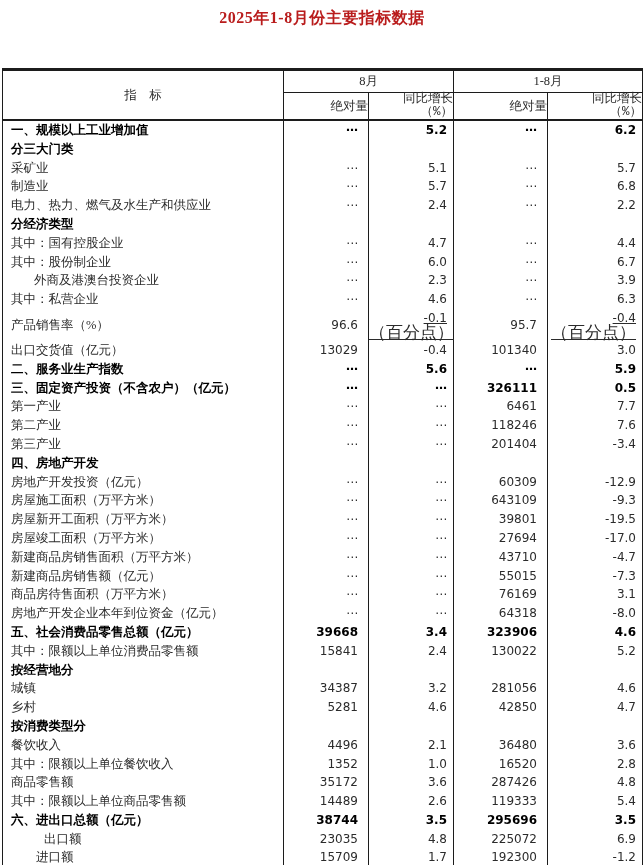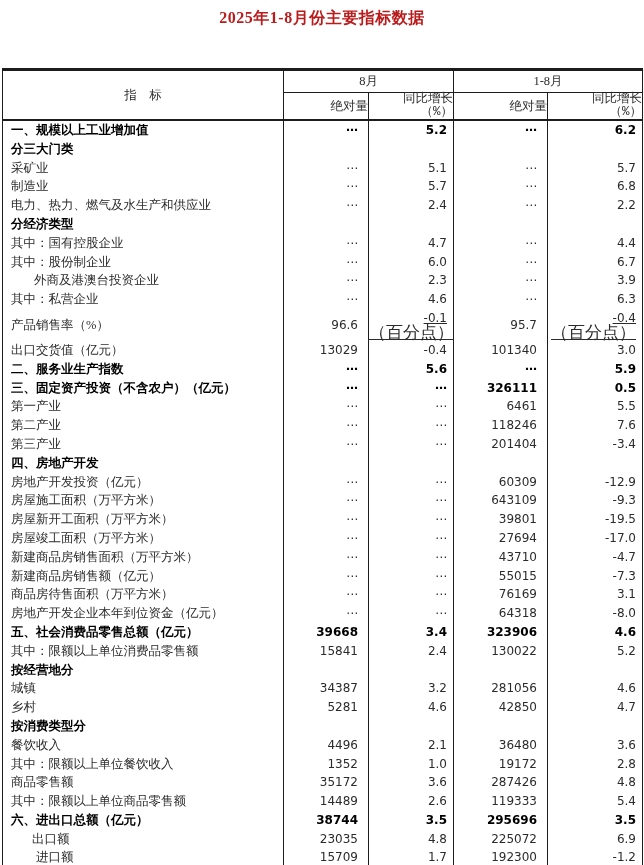--- a/index.html
+++ b/index.html
@@ -175,21 +175,21 @@
         <td class="num abs"><span class="val">⋯</span></td>
         <td class="num gr"><span class="val">⋯</span></td>
         <td class="num abs"><span class="val">326111</span></td>
         <td class="num gr"><span class="val">0.5</span></td>
       </tr>
       <tr>
         <td class="ind">第一产业</td>
         <td class="num abs"><span class="val">⋯</span></td>
         <td class="num gr"><span class="val">⋯</span></td>
         <td class="num abs"><span class="val">6461</span></td>
-        <td class="num gr"><span class="val">5.5</span></td>
+        <td class="num gr"><span class="val">7.7</span></td>
       </tr>
       <tr>
         <td class="ind">第二产业</td>
         <td class="num abs"><span class="val">⋯</span></td>
         <td class="num gr"><span class="val">⋯</span></td>
         <td class="num abs"><span class="val">118246</span></td>
         <td class="num gr"><span class="val">7.6</span></td>
       </tr>
       <tr>
         <td class="ind">第三产业</td>
@@ -307,21 +307,21 @@
         <td class="ind">餐饮收入</td>
         <td class="num abs"><span class="val">4496</span></td>
         <td class="num gr"><span class="val">2.1</span></td>
         <td class="num abs"><span class="val">36480</span></td>
         <td class="num gr"><span class="val">3.6</span></td>
       </tr>
       <tr>
         <td class="ind">其中：限额以上单位餐饮收入</td>
         <td class="num abs"><span class="val">1352</span></td>
         <td class="num gr"><span class="val">1.0</span></td>
-        <td class="num abs"><span class="val">19172</span></td>
+        <td class="num abs"><span class="val">16520</span></td>
         <td class="num gr"><span class="val">2.8</span></td>
       </tr>
       <tr>
         <td class="ind">商品零售额</td>
         <td class="num abs"><span class="val">35172</span></td>
         <td class="num gr"><span class="val">3.6</span></td>
         <td class="num abs"><span class="val">287426</span></td>
         <td class="num gr"><span class="val">4.8</span></td>
       </tr>
       <tr>
@@ -332,21 +332,21 @@
         <td class="num gr"><span class="val">5.4</span></td>
       </tr>
       <tr class="bold">
         <td class="ind">六、进出口总额（亿元）</td>
         <td class="num abs"><span class="val">38744</span></td>
         <td class="num gr"><span class="val">3.5</span></td>
         <td class="num abs"><span class="val">295696</span></td>
         <td class="num gr"><span class="val">3.5</span></td>
       </tr>
       <tr>
-        <td class="ind" style="padding-left: 29px;">出口额</td>
+        <td class="ind" style="padding-left: 41px;">出口额</td>
         <td class="num abs"><span class="val">23035</span></td>
         <td class="num gr"><span class="val">4.8</span></td>
         <td class="num abs"><span class="val">225072</span></td>
         <td class="num gr"><span class="val">6.9</span></td>
       </tr>
       <tr>
         <td class="ind" style="padding-left: 33px;">进口额</td>
         <td class="num abs"><span class="val">15709</span></td>
         <td class="num gr"><span class="val">1.7</span></td>
         <td class="num abs"><span class="val">192300</span></td>

